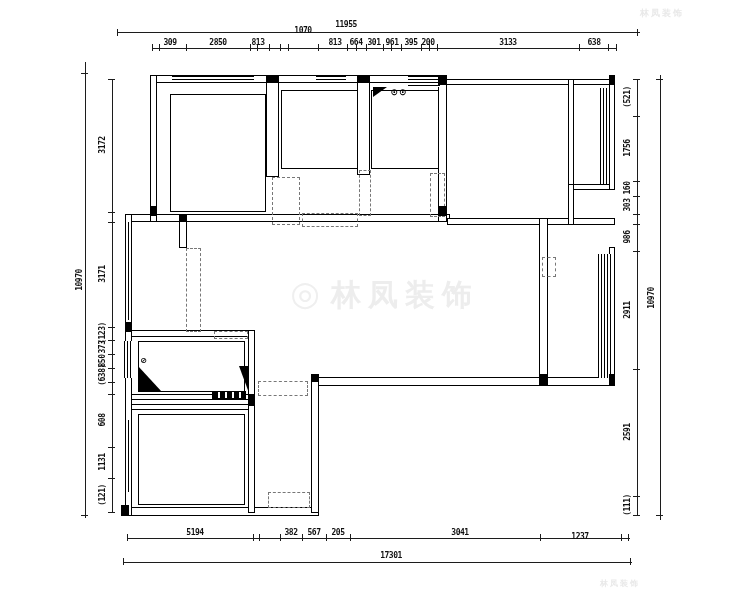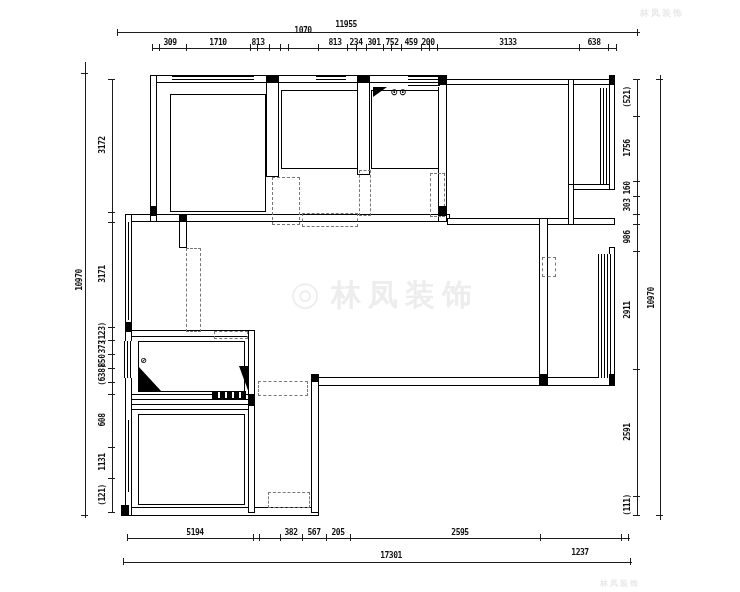--- a/index.html
+++ b/index.html
@@ -68,28 +68,28 @@
       <i style="left: 391px;"></i>
       <i style="left: 401px;"></i>
       <i style="left: 421px;"></i>
       <i style="left: 429px;"></i>
       <i style="left: 437px;"></i>
       <i style="left: 579px;"></i>
       <i style="left: 608px;"></i>
       <i style="left: 616px;"></i>
     </div>
   <span class="hlab" style="left:170px;top:42px">309</span>
-  <span class="hlab" style="left:218px;top:42px">1710</span>
+  <span class="hlab" style="left:218px;top:42px">2850</span>
   <span class="hlab" style="left:258px;top:42px">813</span>
   <span class="hlab" style="left:303px;top:30px">1070</span>
   <span class="hlab" style="left:335px;top:42px">813</span>
-  <span class="hlab" style="left:356px;top:42px">234</span>
+  <span class="hlab" style="left:356px;top:42px">664</span>
   <span class="hlab" style="left:374px;top:42px">301</span>
-  <span class="hlab" style="left:392px;top:42px">752</span>
-  <span class="hlab" style="left:411px;top:42px">459</span>
+  <span class="hlab" style="left:392px;top:42px">961</span>
+  <span class="hlab" style="left:411px;top:42px">395</span>
   <span class="hlab" style="left:428px;top:42px">200</span>
   <span class="hlab" style="left:508px;top:42px">3133</span>
   <span class="hlab" style="left:594px;top:42px">638</span>
 
   <div class="hline" style="left:127px;top:538px;width:503px"></div>
   <div class="tg h" style="left:0;top:534px">
       <i style="left: 127px;"></i>
       <i style="left: 253px;"></i>
       <i style="left: 259px;"></i>
       <i style="left: 280px;"></i>
@@ -97,22 +97,22 @@
       <i style="left: 326px;"></i>
       <i style="left: 350px;"></i>
       <i style="left: 540px;"></i>
       <i style="left: 621px;"></i>
       <i style="left: 628px;"></i>
     </div>
   <span class="hlab" style="left:195px;top:532px">5194</span>
   <span class="hlab" style="left:291px;top:532px">382</span>
   <span class="hlab" style="left:314px;top:532px">567</span>
   <span class="hlab" style="left:338px;top:532px">205</span>
-  <span class="hlab" style="left:460px;top:532px">2595</span>
-  <span class="hlab" style="left:580px;top:552px">1237</span>
+  <span class="hlab" style="left:460px;top:532px">3041</span>
+  <span class="hlab" style="left:580px;top:536px">1237</span>
 
   <div class="hline" style="left:123px;top:562px;width:509px"></div>
   <div class="tg h" style="left:0;top:558px">
       <i style="left: 123px;"></i>
       <i style="left: 630px;"></i>
     </div>
   <span class="hlab" style="left:391px;top:555px">17301</span>
 
   <div class="vline" style="left:85px;top:62px;height:456px"></div>
   <div class="tg v" style="left:81px;top:0">

